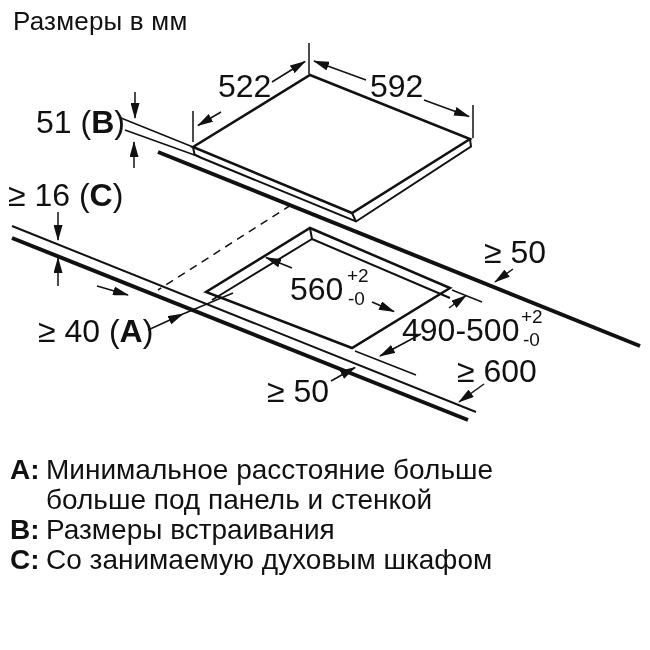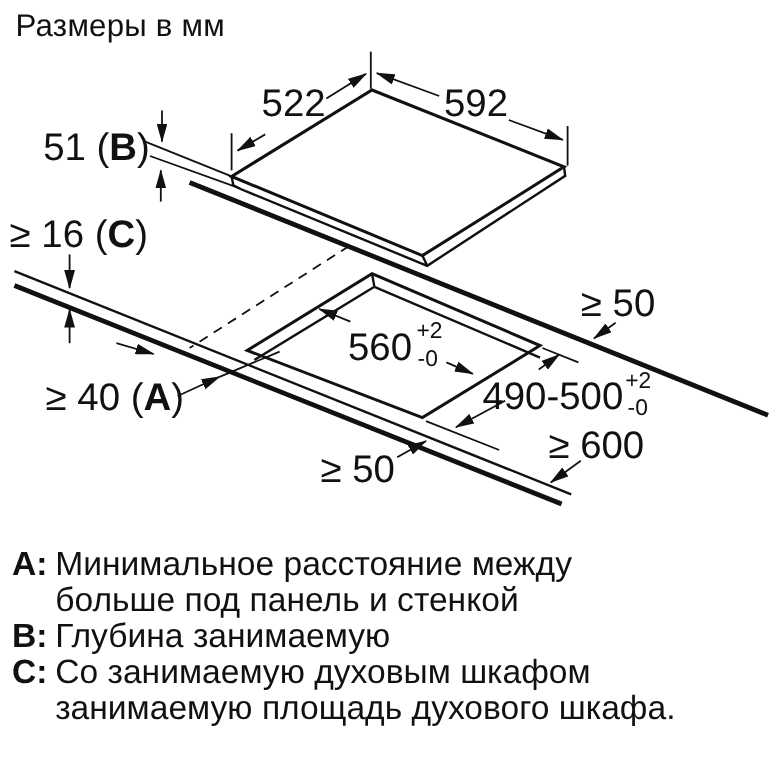--- a/index.html
+++ b/index.html
@@ -116,30 +116,29 @@
 
   <text x="402" y="341">490-500</text>
   <text class="tol" x="521" y="323">+2</text>
   <text class="tol" x="523" y="346">-0</text>
 </svg>
 
 <div class="legend">
   <div class="leg-item">
     <div class="leg-key">А:</div>
     <div class="leg-lines">
-      <div>Минимальное расстояние между</div>
+      <div>Минимальное расстояние больше</div>
       <div>больше под панель и стенкой</div>
     </div>
   </div>
   <div class="leg-item">
     <div class="leg-key">В:</div>
     <div class="leg-lines">
-      <div>Глубина занимаемую</div>
+      <div>Размеры встраивания</div>
     </div>
   </div>
   <div class="leg-item">
     <div class="leg-key">С:</div>
     <div class="leg-lines">
       <div>Со занимаемую духовым шкафом</div>
-      <div>занимаемую площадь духового шкафа.</div>
     </div>
   </div>
 </div>
 
 </body></html>

